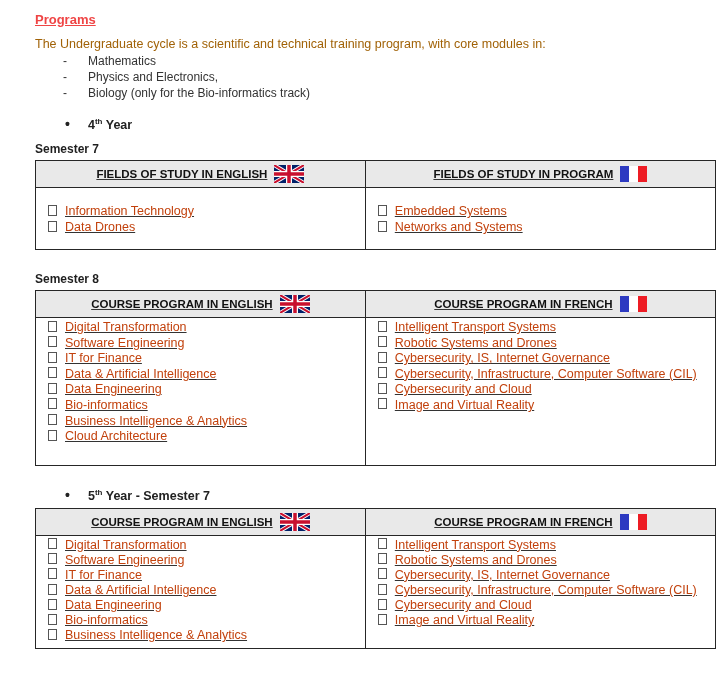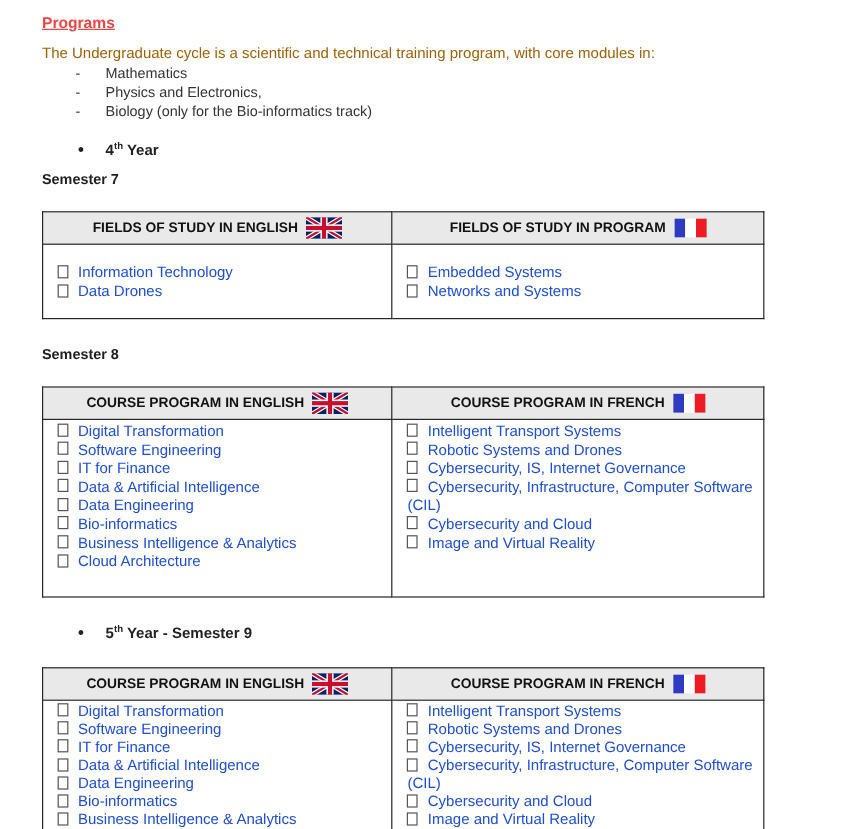--- a/index.html
+++ b/index.html
@@ -60,22 +60,23 @@
     margin-top:9px;
     font-size:12px;
     font-weight:bold;
     color:#1f1f1f;
     line-height:15px;
   }
 
   table.ptable{
     border-collapse:collapse;
     table-layout:fixed;
-    width:602px;
-    margin-top:19px;
+    width:681px;
+    margin-top:3px;
+    text-decoration:underline;
   }
   table.ptable th, table.ptable td{
     border:1px solid #262626;
     padding:0;
   }
   table.ptable{border:1.5px solid #262626;}
   col.c-en{width:48.5%;}
   col.c-fr{width:51.5%;}
 
   th.pth{
@@ -83,21 +84,21 @@
     height:26px;
     font-size:11.5px;
     font-weight:bold;
     color:#111;
   }
   .th-in{
     display:flex;align-items:center;justify-content:center;gap:7px;
   }
   .flag{flex:0 0 auto;display:block;}
 
-  td.pcell{vertical-align:top;font-size:12.5px;color:#1d4ed8;}
+  td.pcell{vertical-align:top;font-size:12.5px;color:#c2410c;}
   .cell-list{padding:2px 6px 10px 8px;}
   .t1 .cell-list{padding-top:15px;padding-bottom:14px;}
   .t1 td.pcell{height:58px;}
   .t2 .item{line-height:15.6px;}
   .t2 .cell-list{padding-bottom:20px;}
   .t3 .item{line-height:15.1px;}
   .t3 .cell-list{padding-bottom:5px;}
   .item{
     padding-left:4px;
     line-height:16px;
@@ -266,21 +267,21 @@
               <div class="item"><span class="sq"></span><span>Cybersecurity and Cloud</span></div>
 
               <div class="item"><span class="sq"></span><span>Image and Virtual Reality</span></div>
             </div>
         </td>
       </tr>
     </tbody>
   </table>
 
   
-  <div class="year-bullet mt-year5"><span>5</span><sup>th</sup><span> Year - Semester 9</span></div>
+  <div class="year-bullet mt-year5"><span>5</span><sup>th</sup><span> Year - Semester 7</span></div>
 
   <table class="ptable t3 tbl-year5">
     <colgroup>
         <col class="c-en">
         <col class="c-fr">
       </colgroup>
     <thead>
       <tr>
         <th class="pth">
           <div class="th-in">

